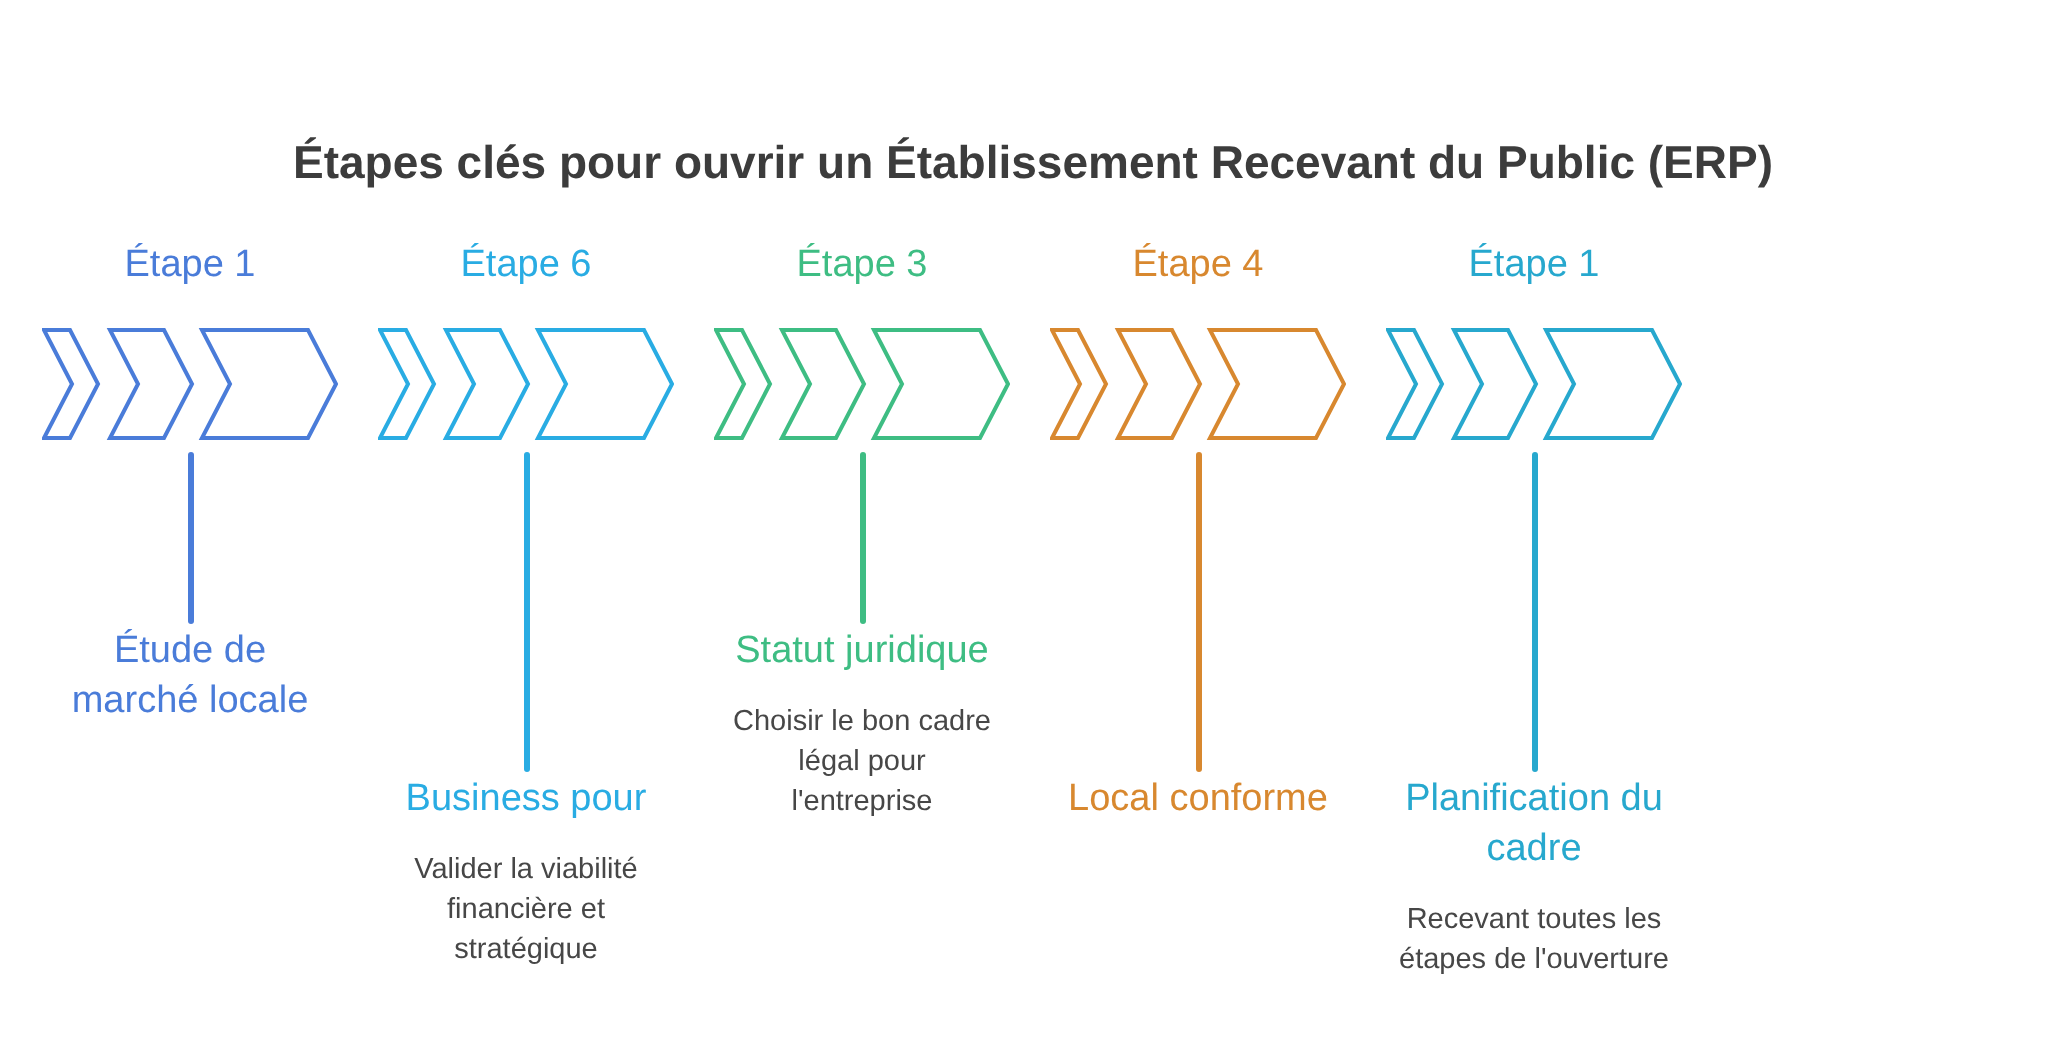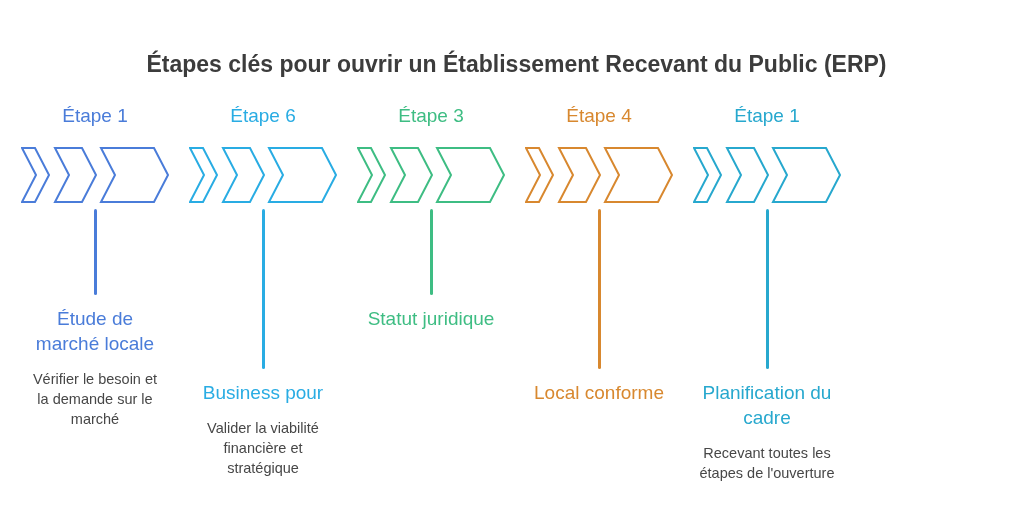--- a/index.html
+++ b/index.html
@@ -10,21 +10,21 @@
   }
   .canvas {
     position: relative;
     width: 1033px;
     height: 523px;
     background: #ffffff;
     overflow: hidden;
   }
   .main-title {
     margin: 0;
-    padding-top: 50px;
+    padding-top: 67px;
     text-align: center;
     font-size: 23px;
     line-height: 28px;
     font-weight: bold;
     color: #3c3c3c;
   }
   .steps-row {
     display: flex;
     margin-left: 11px;
     width: 1008px;
@@ -57,21 +57,21 @@
   }
   .connector {
     width: 3px;
     border-radius: 2px;
     background: var(--c);
     margin-top: 6px;
   }
   .connector.short { height: 86px; }
   .connector.long  { height: 160px; }
   .step-title {
-    margin-top: 11px;
+    margin-top: 1px;
     font-size: 19px;
     line-height: 25px;
     color: var(--c);
   }
   .step-desc {
     margin-top: 13px;
     font-size: 14.5px;
     line-height: 20px;
     color: #474747;
   }
@@ -87,21 +87,20 @@
 
     <div class="step-col" style="--c: #4A7CD9;">
       <div class="step-label">Étape 1</div>
       <svg class="chevrons" width="148" height="56" viewBox="0 0 148 56">
         <polygon points="1,1 14,1 28,28 14,55 1,55 15,28"></polygon>
         <polygon points="34,1 61,1 75,28 61,55 34,55 48,28"></polygon>
         <polygon points="80,1 133,1 147,28 133,55 80,55 94,28"></polygon>
       </svg>
       <div class="connector short"></div>
       <div class="step-title" style="max-width:120px">Étude de marché locale</div>
-      <div class="step-desc" style="max-width:137px">Vérifier le besoin et la demande sur le marché</div>
     </div>
 
     <div class="step-col" style="--c: #29ACE3;">
       <div class="step-label">Étape 6</div>
       <svg class="chevrons" width="148" height="56" viewBox="0 0 148 56">
         <polygon points="1,1 14,1 28,28 14,55 1,55 15,28"></polygon>
         <polygon points="34,1 61,1 75,28 61,55 34,55 48,28"></polygon>
         <polygon points="80,1 133,1 147,28 133,55 80,55 94,28"></polygon>
       </svg>
       <div class="connector long"></div>
@@ -111,20 +110,21 @@
 
     <div class="step-col" style="--c: #3EBD83;">
       <div class="step-label">Étape 3</div>
       <svg class="chevrons" width="148" height="56" viewBox="0 0 148 56">
         <polygon points="1,1 14,1 28,28 14,55 1,55 15,28"></polygon>
         <polygon points="34,1 61,1 75,28 61,55 34,55 48,28"></polygon>
         <polygon points="80,1 133,1 147,28 133,55 80,55 94,28"></polygon>
       </svg>
       <div class="connector short"></div>
       <div class="step-title">Statut juridique</div>
+      <div class="step-desc" style="max-width:135px">Choisir le bon cadre légal pour l'entreprise</div>
     </div>
 
     <div class="step-col" style="--c: #D8882F;">
       <div class="step-label">Étape 4</div>
       <svg class="chevrons" width="148" height="56" viewBox="0 0 148 56">
         <polygon points="1,1 14,1 28,28 14,55 1,55 15,28"></polygon>
         <polygon points="34,1 61,1 75,28 61,55 34,55 48,28"></polygon>
         <polygon points="80,1 133,1 147,28 133,55 80,55 94,28"></polygon>
       </svg>
       <div class="connector long"></div>

